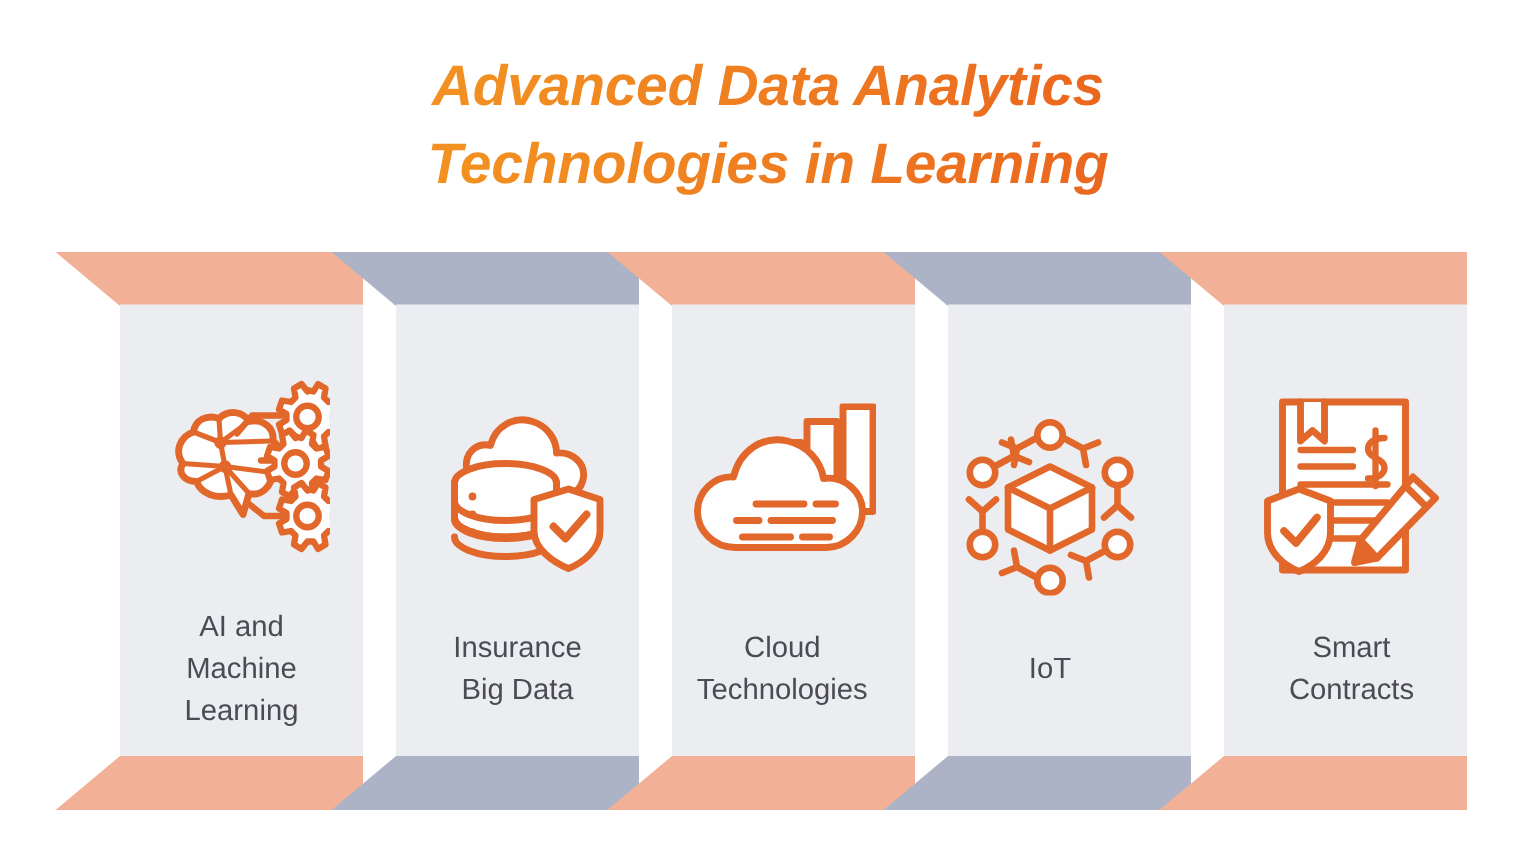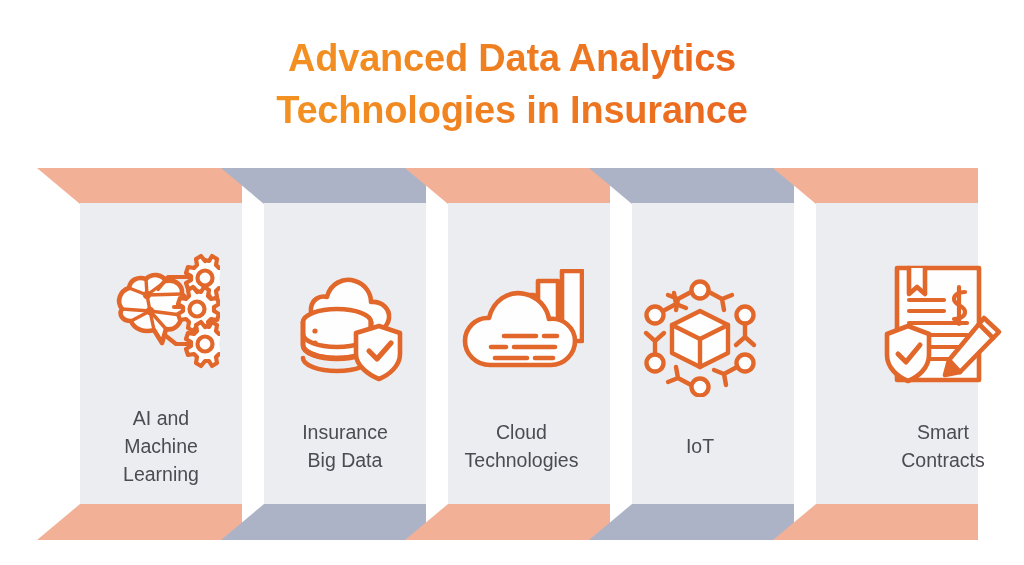--- a/index.html
+++ b/index.html
@@ -32,20 +32,21 @@
     font-size: 38px;
     font-weight: bold;
     line-height: 52px;
     letter-spacing: -0.2px;
     background: linear-gradient(90deg, #F5A623 0%, #F18A21 38%, #E9601F 78%, #E4551D 100%);
     -webkit-background-clip: text;
     background-clip: text;
     color: transparent;
     -webkit-text-fill-color: transparent;
     white-space: nowrap;
+    font-style: italic;
   }
 
   
   #chevron-row {
     position: absolute;
     top: 168px;
     left: 0;
     width: 1024px;
     height: 372px;
   }
@@ -109,21 +110,21 @@
     font-family: "Liberation Sans", sans-serif;
   }
 </style>
 </head>
 <body>
 
 <div id="canvas">
 
   <div id="title-block">
     <div class="title-line">Advanced Data Analytics</div>
-    <div class="title-line">Technologies in Insurance</div>
+    <div class="title-line">Technologies in Learning</div>
   </div>
 
   <div id="chevron-row">
 
     <div class="chevron" style="left:37px; width:205px;">
       <div class="chev-top">
         <svg viewBox="0 0 205 36" preserveAspectRatio="none">
           <polygon points="0,0 205,0 205,36 43,36" fill="#F2B197"></polygon>
         </svg>
       </div>
@@ -327,21 +328,21 @@
           <polygon points="0,0 205,0 205,36 43,36" fill="#F2B197"></polygon>
         </svg>
       </div>
       <div class="chev-body" style="left:43px; width:162px;"></div>
       <div class="chev-bottom">
         <svg viewBox="0 0 205 36" preserveAspectRatio="none">
           <polygon points="43,0 205,0 205,36 0,36" fill="#F2B197"></polygon>
         </svg>
       </div>
     </div>
-    <div class="panel-inner" style="left:862px; width:162px;">
+    <div class="panel-inner" style="left:820px; width:162px;">
       <div class="icon-wrap">
         <svg width="120" height="124" viewBox="0 0 120 124" fill="none" stroke="#E2672A" stroke-width="4.6" stroke-linecap="round" stroke-linejoin="round">
 
           <rect x="14" y="6" width="82" height="112" fill="#FEFEFE"></rect>
 
           <path d="M26 6 L26 32 L34 25 L42 32 L42 6" fill="#FEFEFE"></path>
 
           <g stroke-width="4.2">
             <path d="M82 30 C74 30 71 34 71 37 C71 44 82 43 82 50 C82 53 79 57 71 57"></path>
             <path d="M76 25 L76 62"></path>

